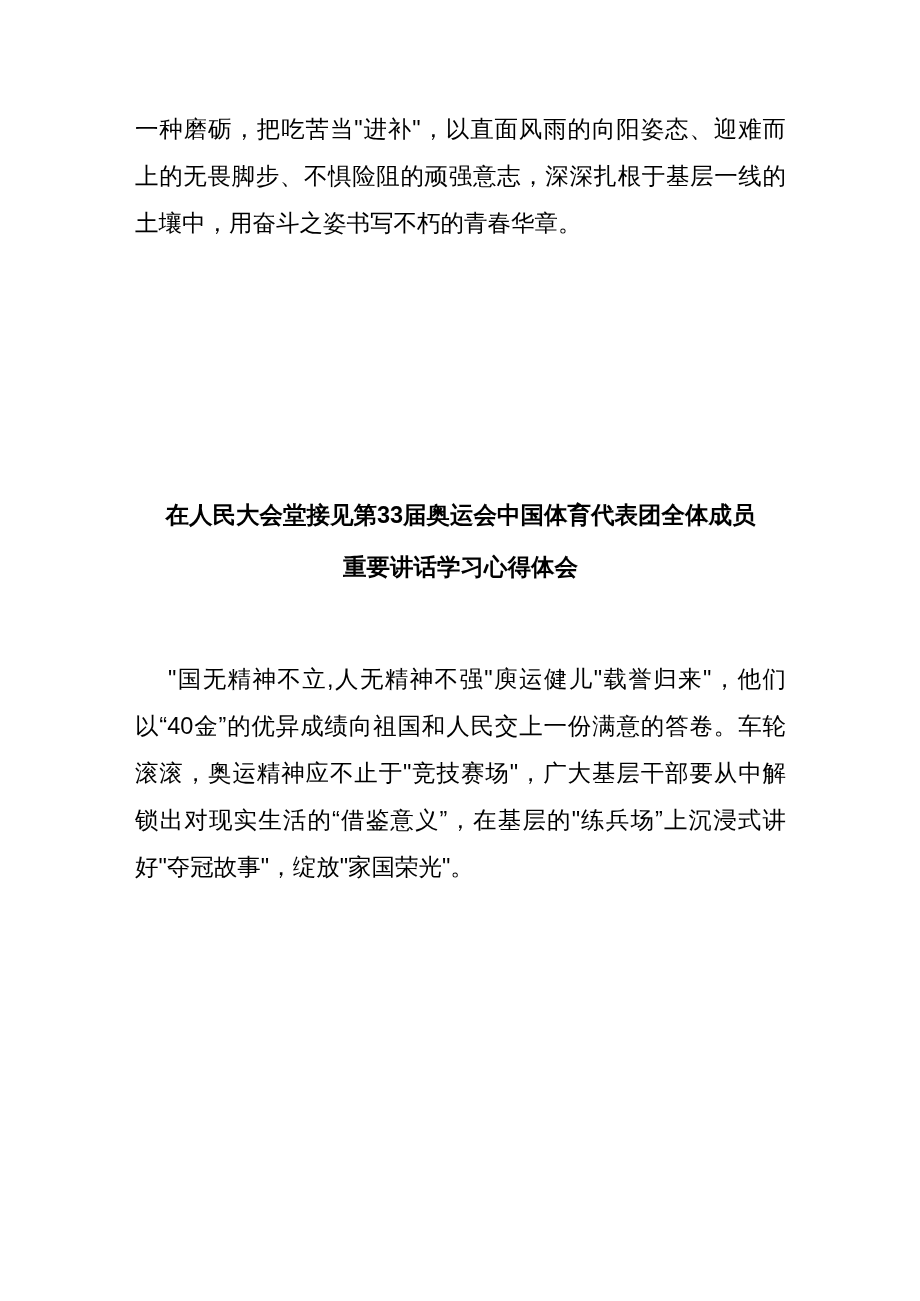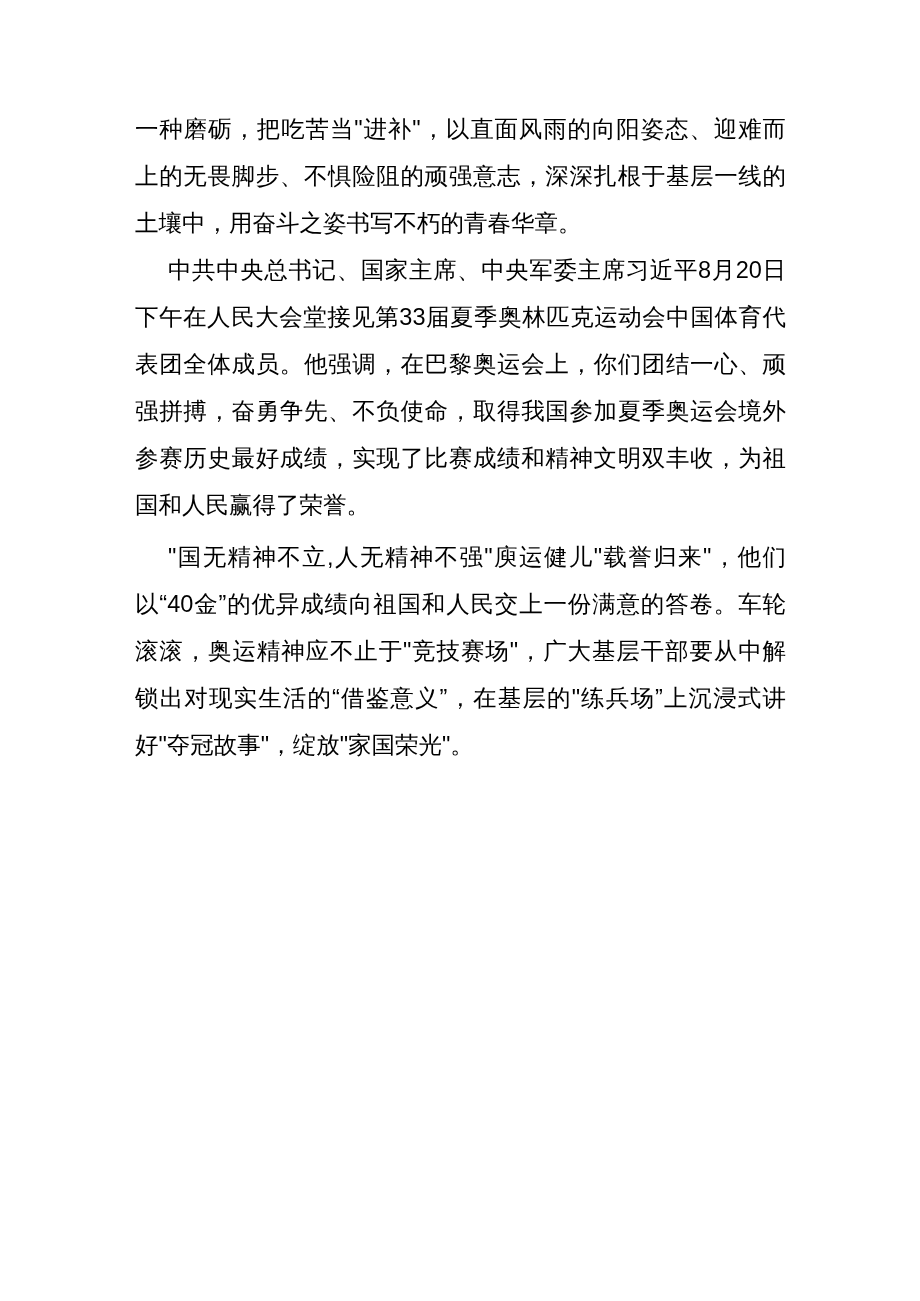--- a/index.html
+++ b/index.html
@@ -54,19 +54,22 @@
   }
 </style>
 </head>
 <body>
 
 <div class="page">
   <div class="content">
 
     <p class="para intro">一种磨砺，把吃苦当"进补"，以直面风雨的向阳姿态、迎难而上的无畏脚步、不惧险阻的顽强意志，深深扎根于基层一线的土壤中，用奋斗之姿书写不朽的青春华章。</p>
 
+    <h1 class="doc-title">
+      <span class="title-line">在人民大会堂接见第33届奥运会中国体育代表团全体成员</span>
+      <span class="title-line">重要讲话学习心得体会</span>
+    </h1>
 
-    <p class="para body-1">中共中央总书记、国家主席、中央军委主席习近平8月20日下午在人民大会堂接见第33届夏季奥林匹克运动会中国体育代表团全体成员。他强调，在巴黎奥运会上，你们团结一心、顽强拼搏，奋勇争先、不负使命，取得我国参加夏季奥运会境外参赛历史最好成绩，实现了比赛成绩和精神文明双丰收，为祖国和人民赢得了荣誉。</p>
 
     <p class="para body-2">"国无精神不立,人无精神不强"庾运健儿"载誉归来"，他们以“40金”的优异成绩向祖国和人民交上一份满意的答卷。车轮滚滚，奥运精神应不止于"竞技赛场"，广大基层干部要从中解锁出对现实生活的“借鉴意义”，在基层的"练兵场”上沉浸式讲好"夺冠故事"，绽放"家国荣光"。</p>
 
   </div>
 </div>
 
 </body></html>

